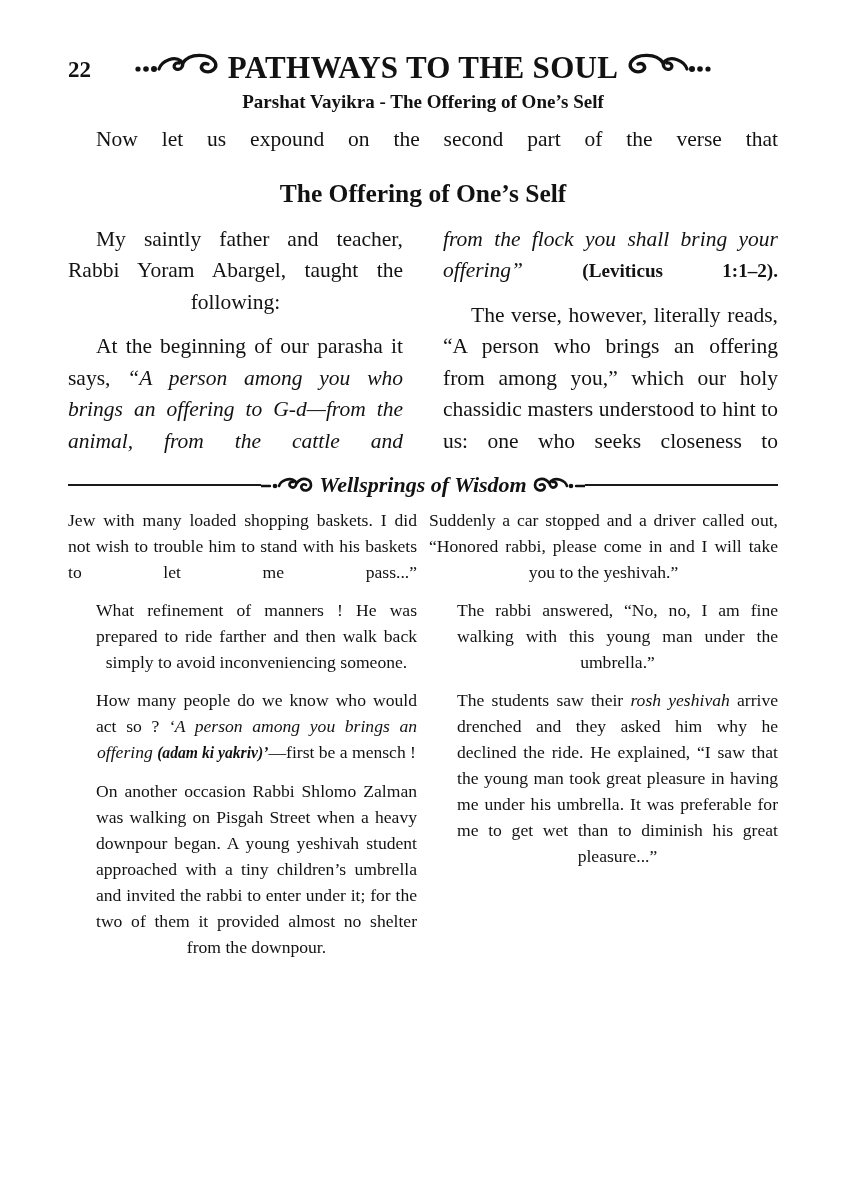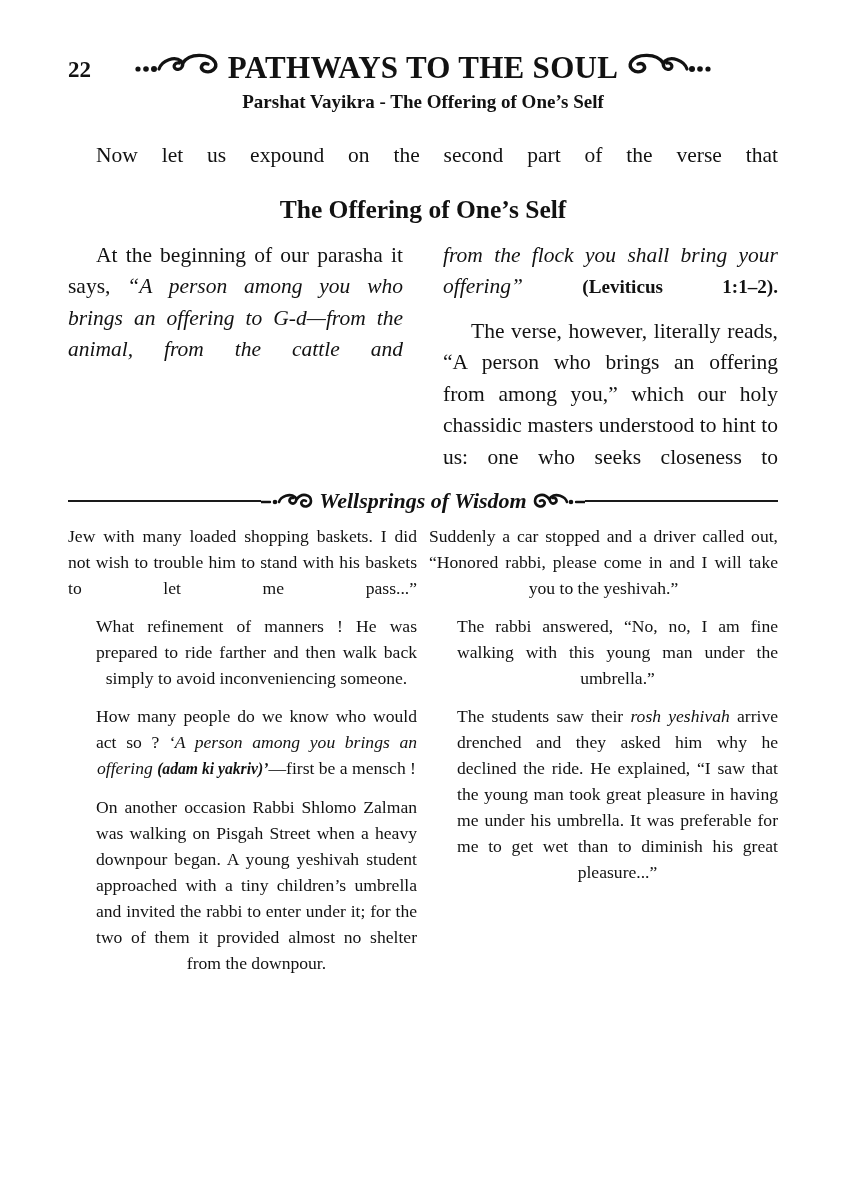--- a/index.html
+++ b/index.html
@@ -41,21 +41,21 @@
     font-size: 21.5px; line-height: 31.5px;
     text-align: justify;
   }
   .bp + .bp { margin-top: 13px; }
   .ind { text-indent: 28px; }
   .last-j { text-align-last: justify; }
   .last-c { text-align-last: center; }
   .it { font-style: italic; }
   .sm { font-size: 0.89em; font-weight: bold; }
 
-  .intro { margin-top: 27px; }
+  .intro { margin-top: 11px; }
   .section-heading {
     margin: 23px 0 15px;
     text-align: center;
     font-size: 25.5px; font-weight: 700;
   }
 
   
   .divider {
     margin-top: 15px;
     display: flex; align-items: center;
@@ -111,20 +111,21 @@
   <div class="cols intro">
     <div class="col">
       <p class="bp ind last-j"><span>Now let us expound on the second part of the verse that</span></p>
     </div>
   </div>
 
   <div class="section-heading">The Offering of One’s Self</div>
 
   <div class="cols">
     <div class="col">
+      <p class="bp ind last-c"><span>My saintly father and teacher, Rabbi Yoram Abargel, taught the following:</span></p>
       <p class="bp ind last-j"><span>At the beginning of our parasha it says, </span><span class="it">“A person among you who brings an offering to G-d—from the animal, from the cattle and</span></p>
     </div>
     <div class="col">
       <p class="bp last-j"><span class="it">from the flock you shall bring your offering”</span><span class="sm"> (Leviticus 1:1–2).</span></p>
       <p class="bp ind last-j"><span>The verse, however, literally reads, “A person who brings an offering from among you,” which our holy chassidic masters understood to hint to us: one who seeks closeness to</span></p>
     </div>
   </div>
 
   <div class="divider">
     <div class="divider-line"></div>

